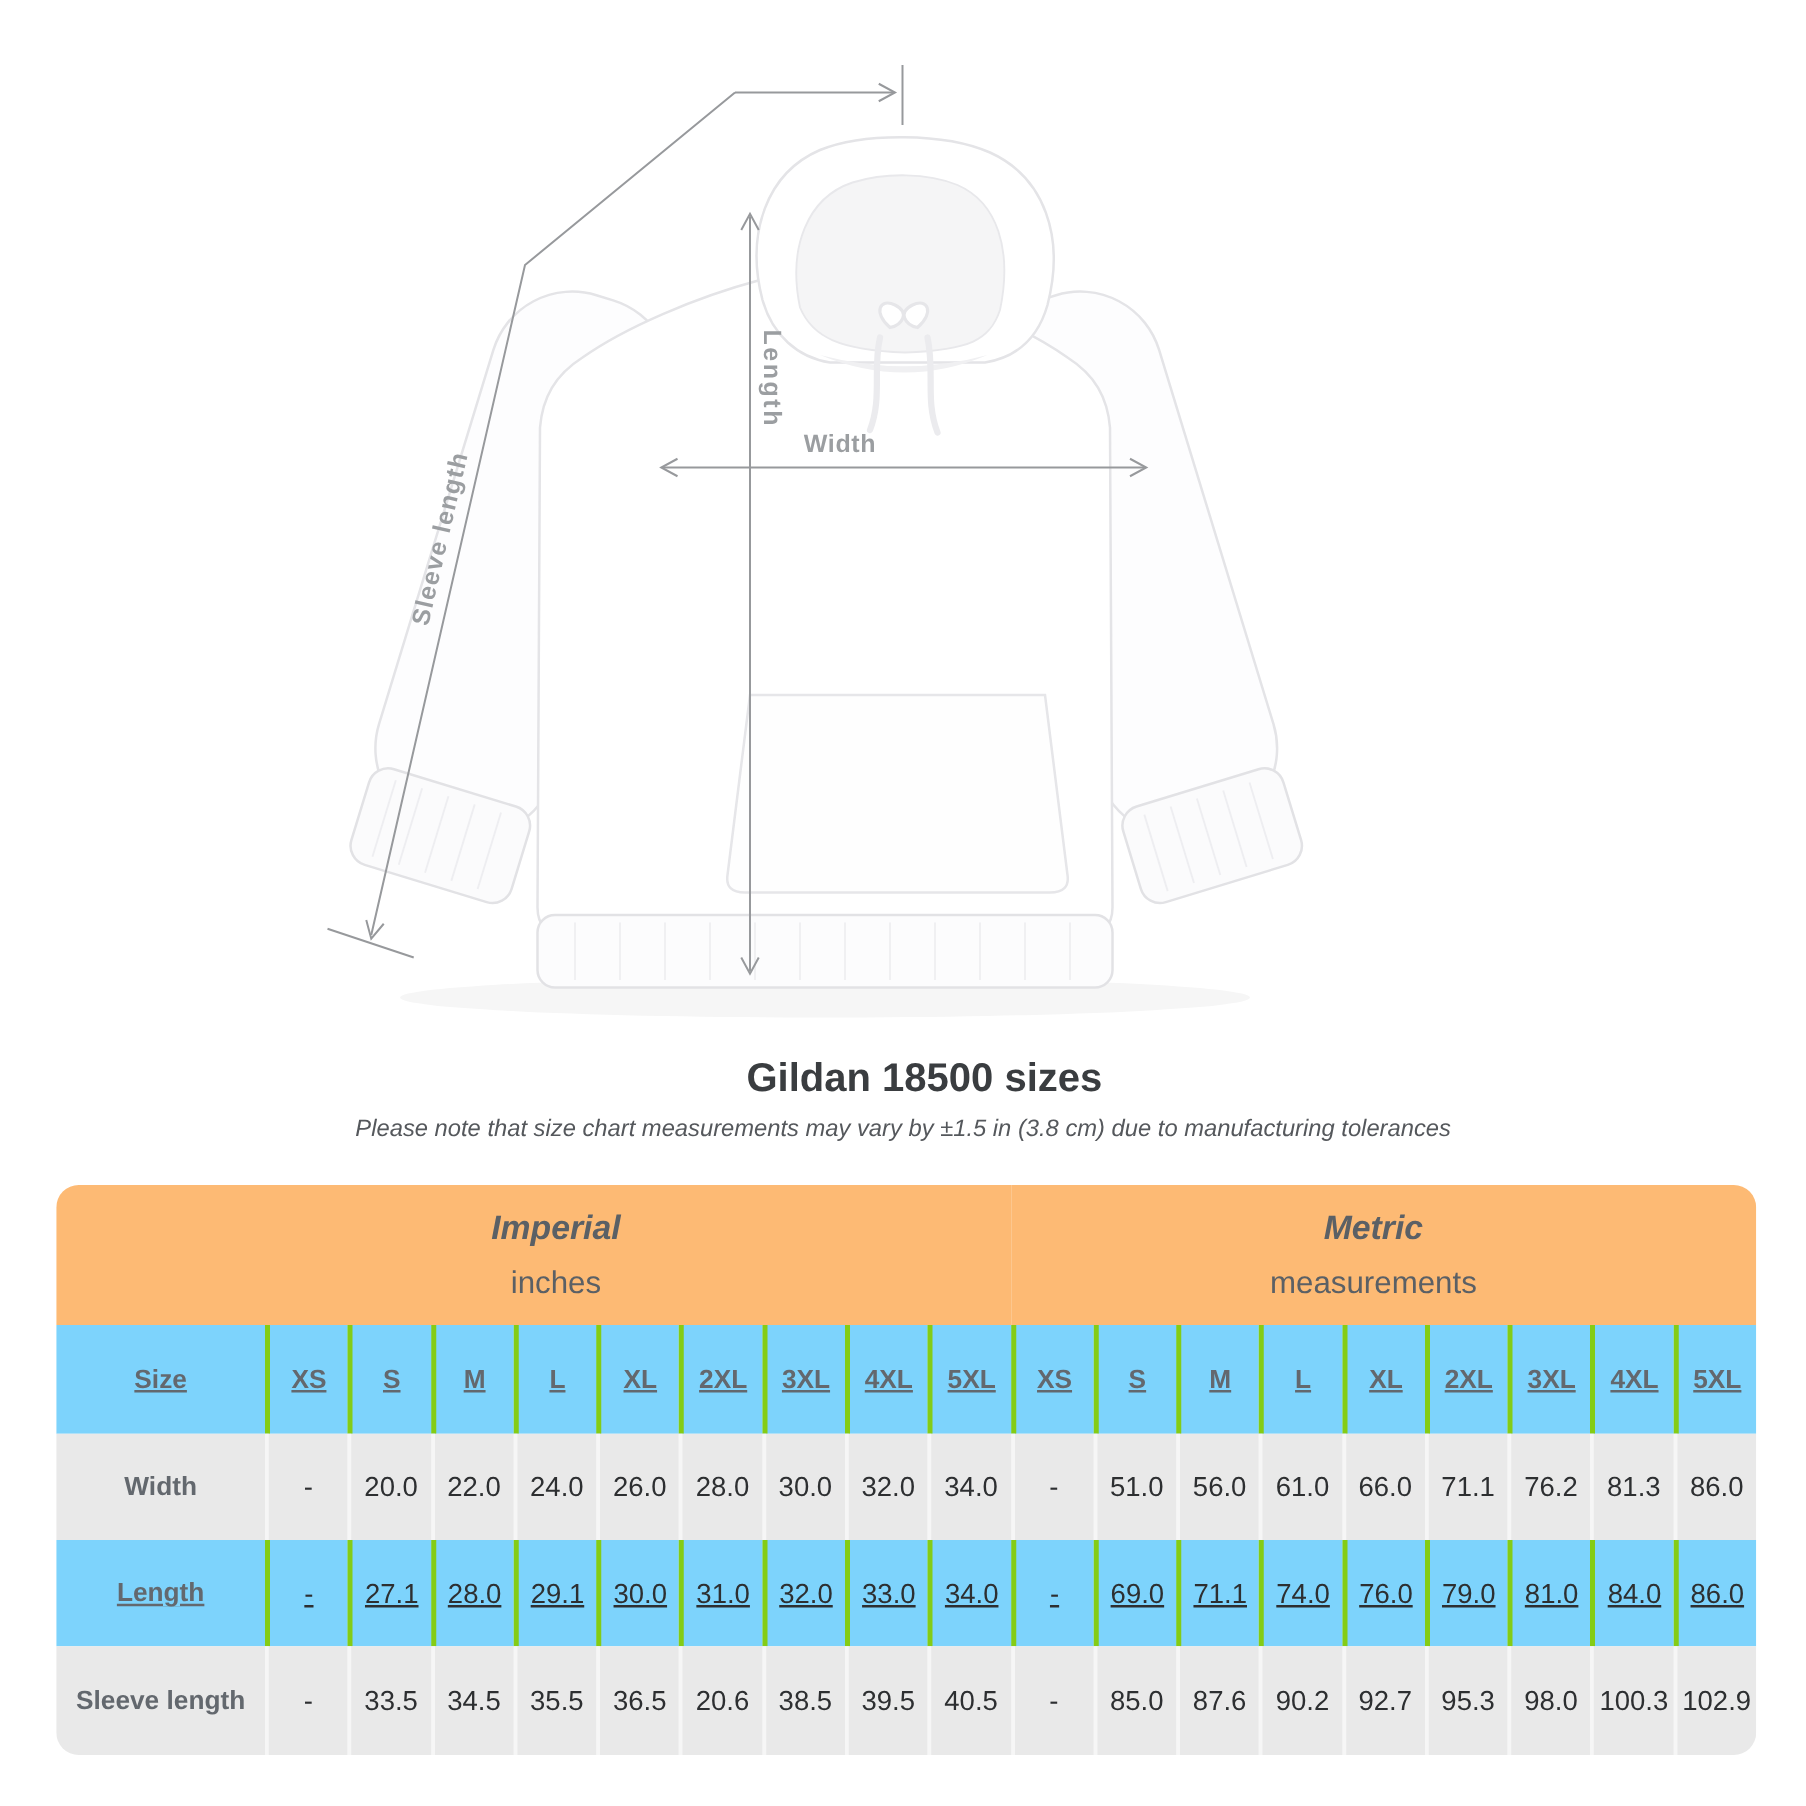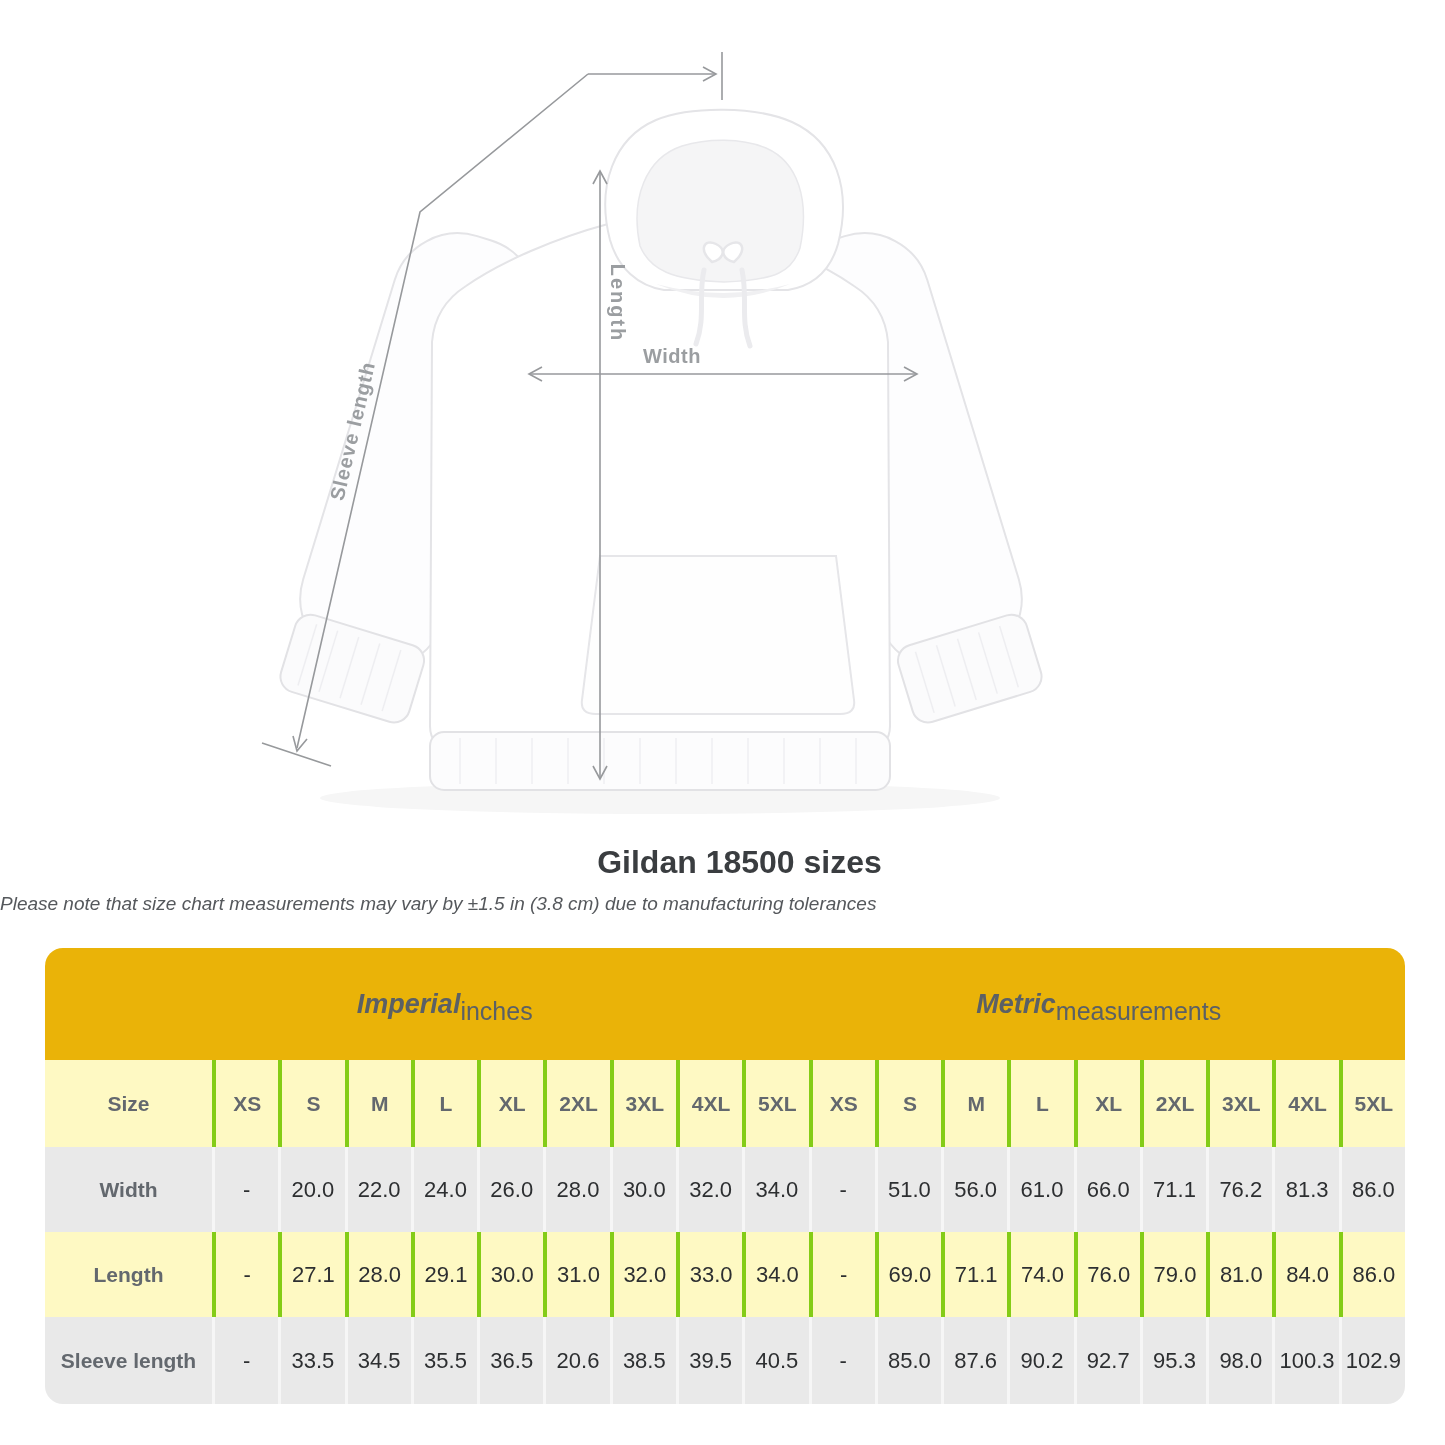--- a/index.html
+++ b/index.html
@@ -11,40 +11,40 @@
   .measure-label{position:absolute;font-weight:bold;font-size:20px;color:#9b9ea1;
                  letter-spacing:.5px;white-space:nowrap;}
   .lbl-width{left:672px;top:356px;transform:translate(-50%,-50%);}
   .lbl-length{left:617px;top:303px;transform:translate(-50%,-50%);
               writing-mode:vertical-rl;text-orientation:mixed;letter-spacing:2px;}
   .lbl-sleeve{left:353px;top:431px;transform:translate(-50%,-50%) rotate(-77deg);letter-spacing:1px;}
 
   
   .title{position:absolute;left:0;top:844px;width:1445px;text-align:center;
          font-size:32px;font-weight:bold;color:#3a3d40;padding-left:17px;}
-  .note{position:absolute;left:0;top:893px;width:1445px;
+  .note{position:absolute;left:0;top:893px;width:1445px;text-align:center;
         font-style:italic;font-size:19px;color:#55585c;}
 
   
   .table-wrap{position:absolute;left:45px;top:948px;width:1360px;height:456px;
               border-radius:18px;overflow:hidden;background:#ffffff;}
   .grid{display:grid;width:100%;height:100%;
         grid-template-columns:167px repeat(18,1fr);
         grid-template-rows:112px 87px 85px 85px 87px;}
   .cell{display:flex;align-items:center;justify-content:center;
         font-size:22px;color:#2d2f31;min-width:0;}
-  .band{background:#eab308;flex-direction:row;}
+  .band{background:#fdba74;flex-direction:column;}
   .band-imperial{grid-column:1 / span 10;padding-left:36px;}
   .band-metric{grid-column:11 / span 9;padding-right:16px;}
   .gname{font-size:27px;font-weight:bold;font-style:italic;color:#5b6065;}
   .gunit{font-size:25px;color:#5b6065;margin-top:14px;}
   .rowhead{font-weight:bold;font-size:21px;color:#63686e;}
   .colhead{font-weight:bold;font-size:21px;color:#63686e;}
   .gray{background:#e9e9e9;}
-  .white{background:#fef9c3;}
+  .white{background:#7dd3fc;text-decoration:underline;}
   .sepw{border-left:4px solid #84cc16;}
   .sepg{border-left:3px solid #f6f6f6;}
 </style>
 </head>
 <body>
 
 <div class="page">
 
   <div class="diagram">
     <svg width="1445" height="830" viewBox="0 0 1445 830">

